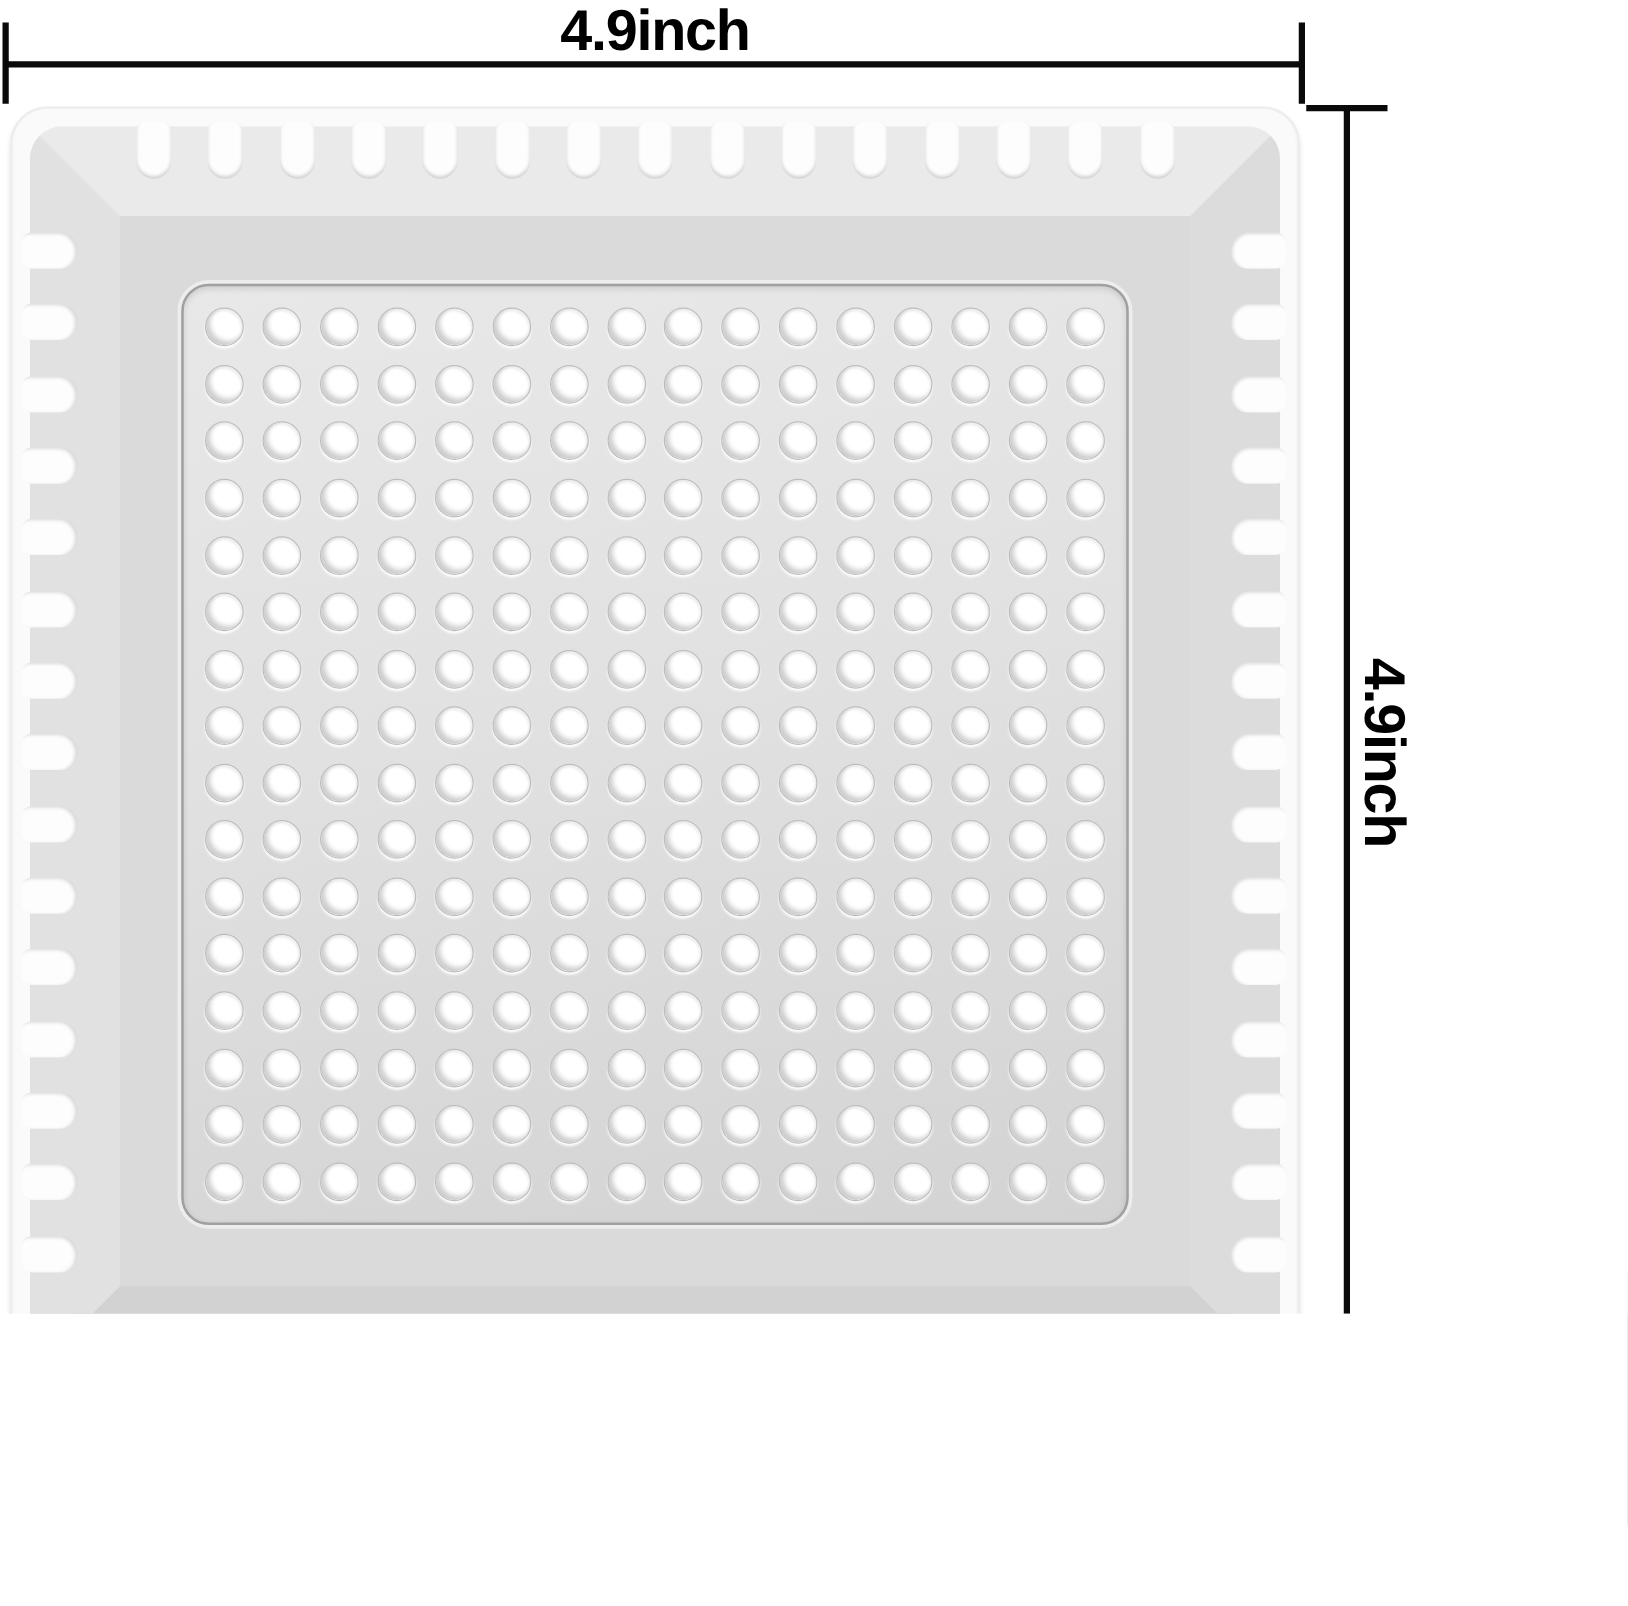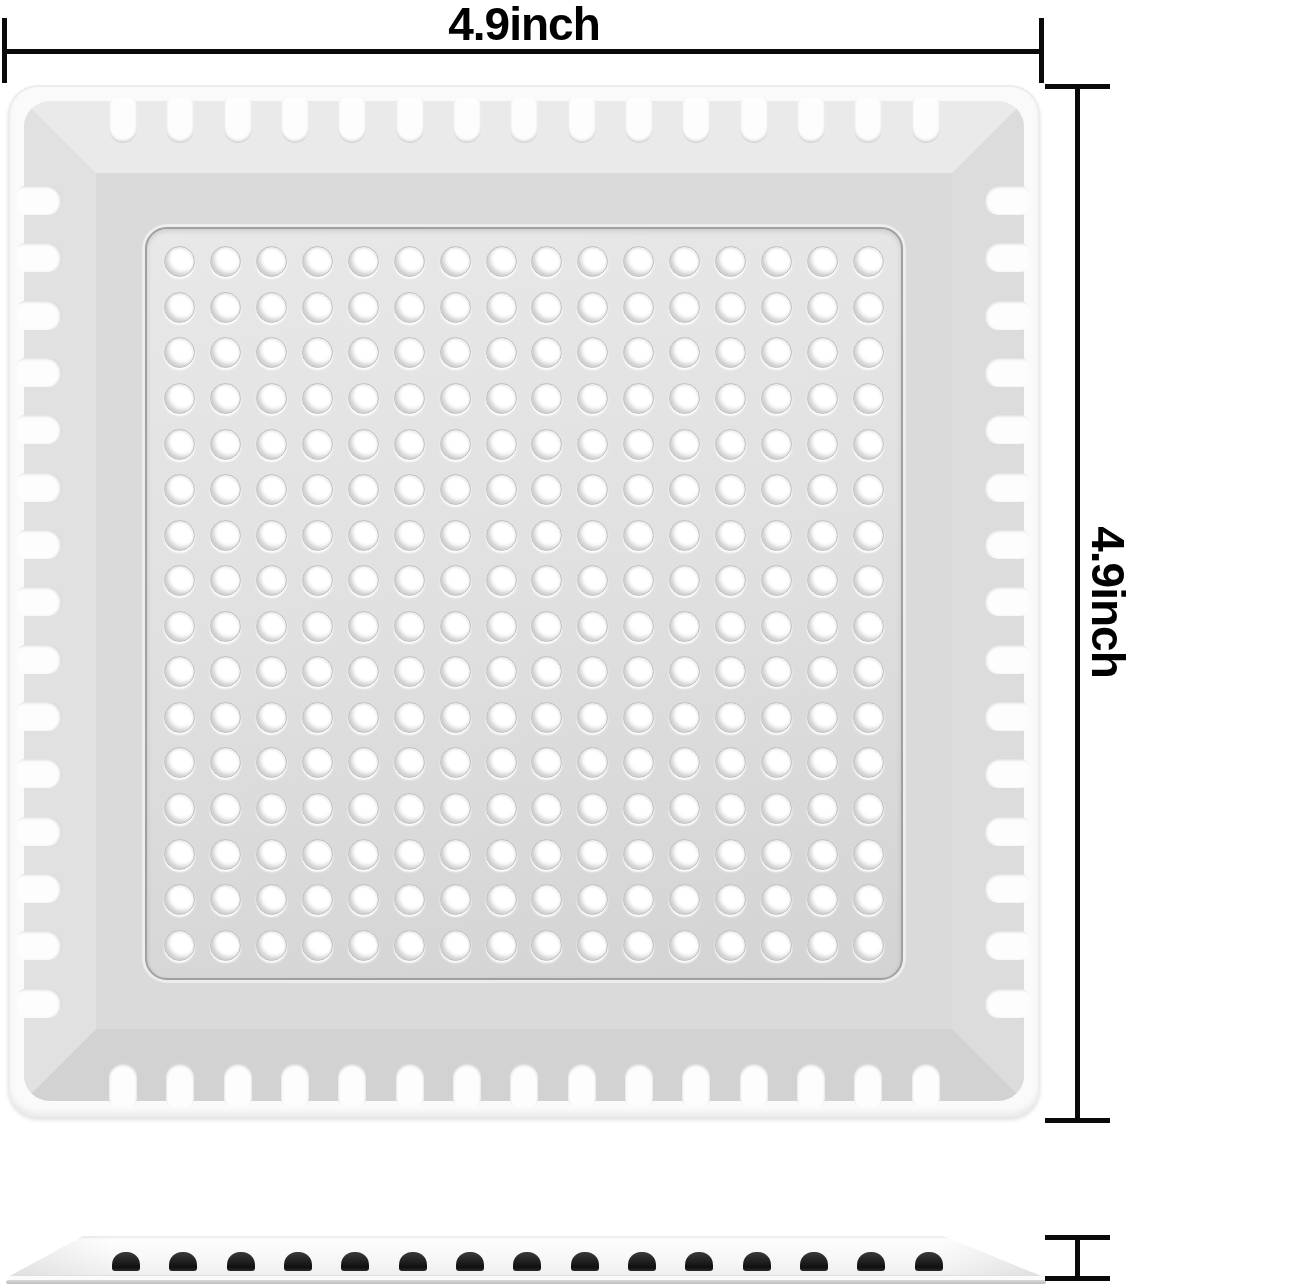--- a/index.html
+++ b/index.html
@@ -1,17 +1,17 @@
 <!DOCTYPE html>
 <html><head>
 <meta charset="utf-8">
 <style>
   html,body{margin:0;padding:0;background:#fff;}
   #stage{
-    position:relative;width:1302px;height:1285px;background:#ffffff;
+    position:relative;width:1302px;height:1051px;background:#ffffff;
     overflow:hidden;font-family:"Liberation Sans",sans-serif;
   }
   
   .dim{position:absolute;background:#0a0a0a;}
   .dim-label{
     position:absolute;color:#000;font-size:46px;font-weight:bold;
     letter-spacing:-1px;white-space:nowrap;
   }
   #width-label{left:524px;top:0px;transform:translateX(-50%);line-height:48px;}
   #height-label{left:1108px;top:602px;transform:translate(-50%,-50%) rotate(90deg);}

